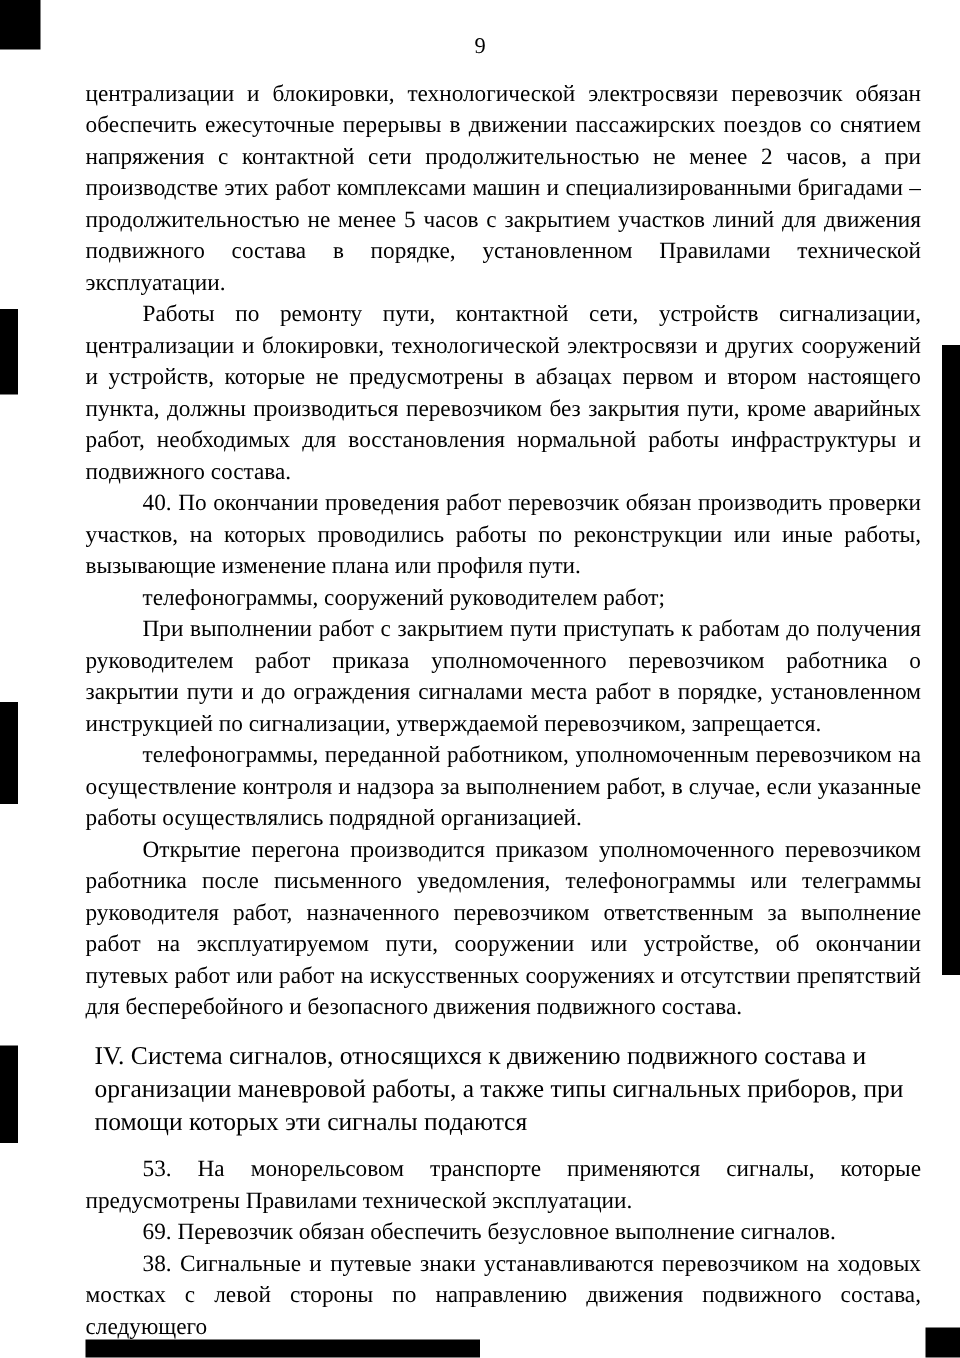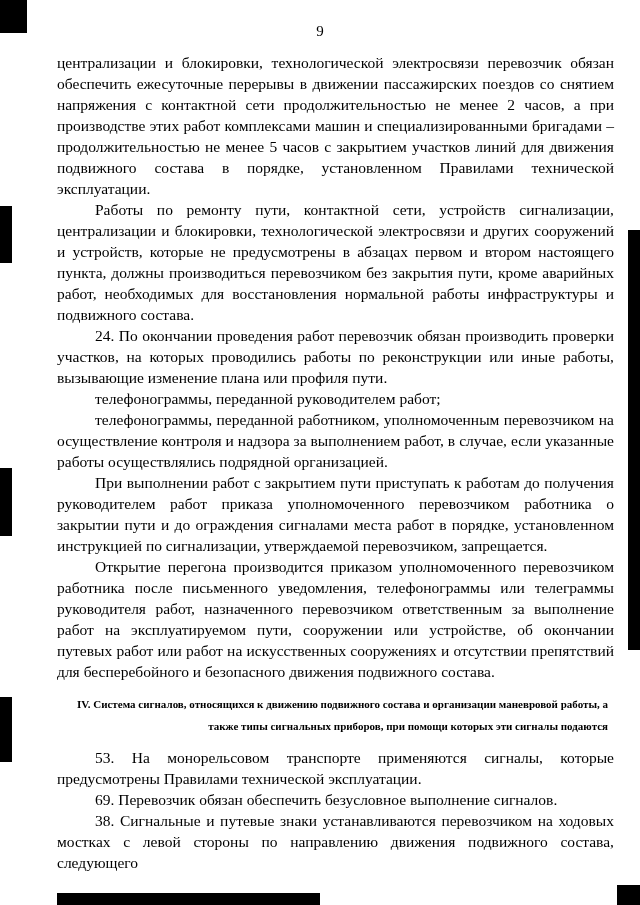--- a/index.html
+++ b/index.html
@@ -28,24 +28,24 @@
     line-height: 21px;
     text-align: justify;
   }
   .content p {
     margin: 0;
   }
   .content p.indent {
     text-indent: 38px;
   }
   h2.section {
-    font-size: 11px;
+    font-size: 17px;
     line-height: 22px;
-    font-weight: bold;
-    text-align: right;
+    font-weight: normal;
+    text-align: left;
     margin: 11px 6px 10px 6px;
     text-indent: 0;
   }
   .artifact {
     position: absolute;
     background: #000000;
   }
   .a-topleft    { left: 0;   top: 0;     width: 27px;  height: 33px; }
   .a-left1      { left: 0;   top: 206px; width: 12px;  height: 57px; }
   .a-left2      { left: 0;   top: 468px; width: 12px;  height: 68px; }
@@ -57,24 +57,24 @@
 </head>
 <body>
 
 <div class="page">
 
   <div class="pageno">9</div>
 
   <div class="content">
     <p>централизации и блокировки, технологической электросвязи перевозчик обязан обеспечить ежесуточные перерывы в движении пассажирских поездов со снятием напряжения с контактной сети продолжительностью не менее 2 часов, а при производстве этих работ комплексами машин и специализированными бригадами – продолжительностью не менее 5 часов с закрытием участков линий для движения подвижного состава в порядке, установленном Правилами технической эксплуатации.</p>
     <p class="indent">Работы по ремонту пути, контактной сети, устройств сигнализации, централизации и блокировки, технологической электросвязи и других сооружений и устройств, которые не предусмотрены в абзацах первом и втором настоящего пункта, должны производиться перевозчиком без закрытия пути, кроме аварийных работ, необходимых для восстановления нормальной работы инфраструктуры и подвижного состава.</p>
-    <p class="indent">24. По окончании проведения работ перевозчик обязан производить проверки участков, на которых проводились работы по реконструкции или иные работы, вызывающие изменение плана или профиля пути.</p>
-    <p class="indent">телефонограммы, переданной руководителем работ;</p>
+    <p class="indent">40. По окончании проведения работ перевозчик обязан производить проверки участков, на которых проводились работы по реконструкции или иные работы, вызывающие изменение плана или профиля пути.</p>
+    <p class="indent">телефонограммы, сооружений руководителем работ;</p>
+    <p class="indent">При выполнении работ с закрытием пути приступать к работам до получения руководителем работ приказа уполномоченного перевозчиком работника о закрытии пути и до ограждения сигналами места работ в порядке, установленном инструкцией по сигнализации, утверждаемой перевозчиком, запрещается.</p>
     <p class="indent">телефонограммы, переданной работником, уполномоченным перевозчиком на осуществление контроля и надзора за выполнением работ, в случае, если указанные работы осуществлялись подрядной организацией.</p>
-    <p class="indent">При выполнении работ с закрытием пути приступать к работам до получения руководителем работ приказа уполномоченного перевозчиком работника о закрытии пути и до ограждения сигналами места работ в порядке, установленном инструкцией по сигнализации, утверждаемой перевозчиком, запрещается.</p>
     <p class="indent">Открытие перегона производится приказом уполномоченного перевозчиком работника после письменного уведомления, телефонограммы или телеграммы руководителя работ, назначенного перевозчиком ответственным за выполнение работ на эксплуатируемом пути, сооружении или устройстве, об окончании путевых работ или работ на искусственных сооружениях и отсутствии препятствий для бесперебойного и безопасного движения подвижного состава.</p>
 
     <h2 class="section">IV. Система сигналов, относящихся к движению подвижного состава и организации маневровой работы, а также типы сигнальных приборов, при помощи которых эти сигналы подаются</h2>
 
     <p class="indent">53. На монорельсовом транспорте применяются сигналы, которые предусмотрены Правилами технической эксплуатации.</p>
     <p class="indent">69. Перевозчик обязан обеспечить безусловное выполнение сигналов.</p>
     <p class="indent">38. Сигнальные и путевые знаки устанавливаются перевозчиком на ходовых мостках с левой стороны по направлению движения подвижного состава, следующего</p>
   </div>
 
   <div class="artifact a-topleft"></div>

